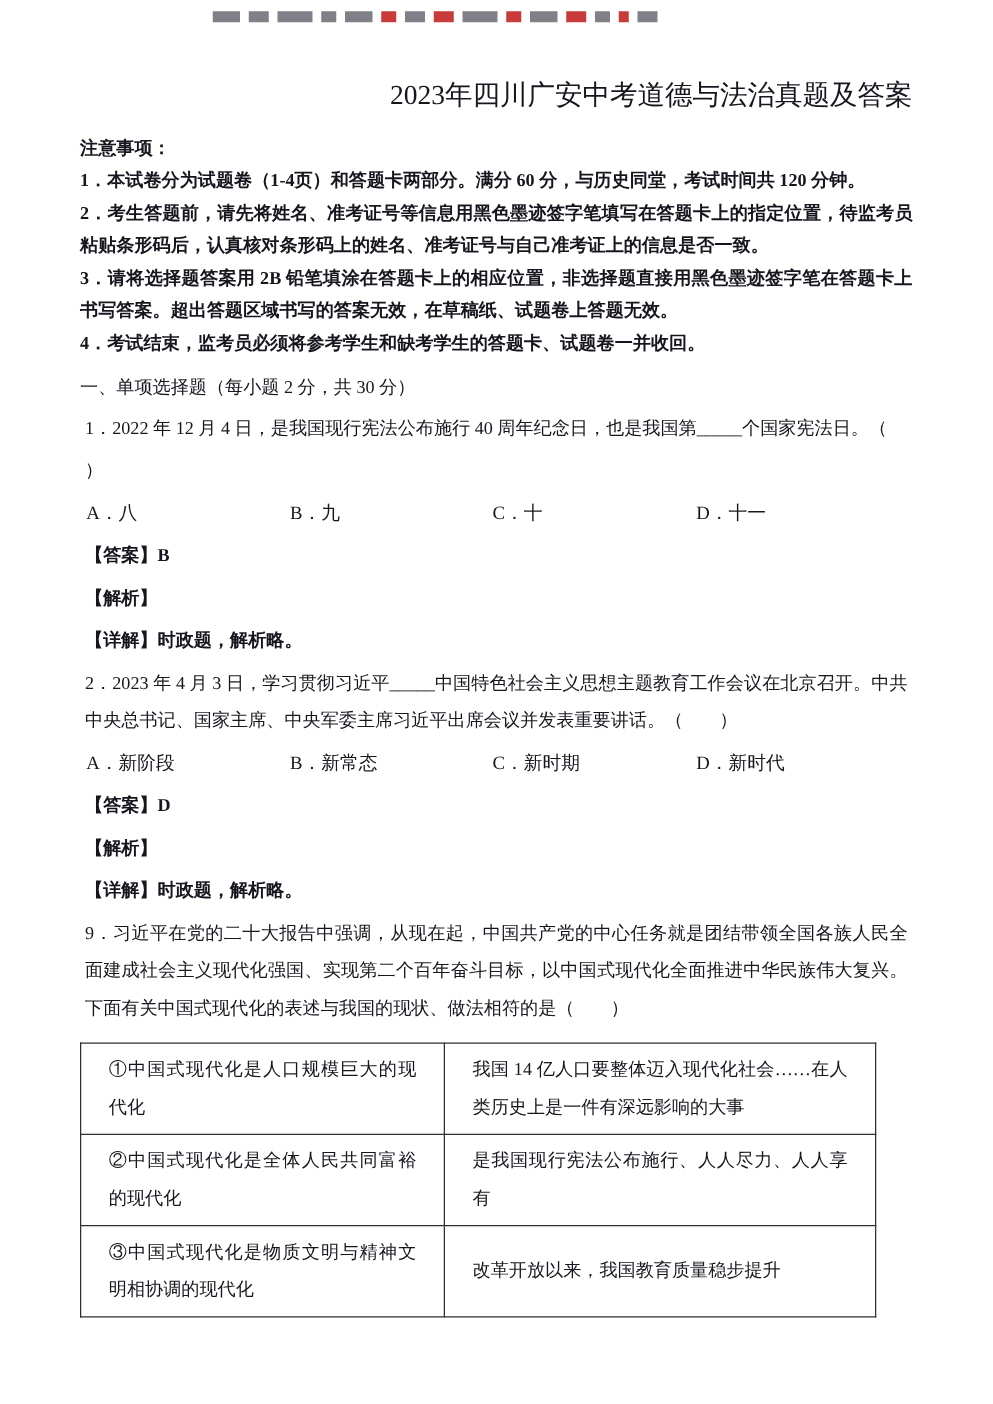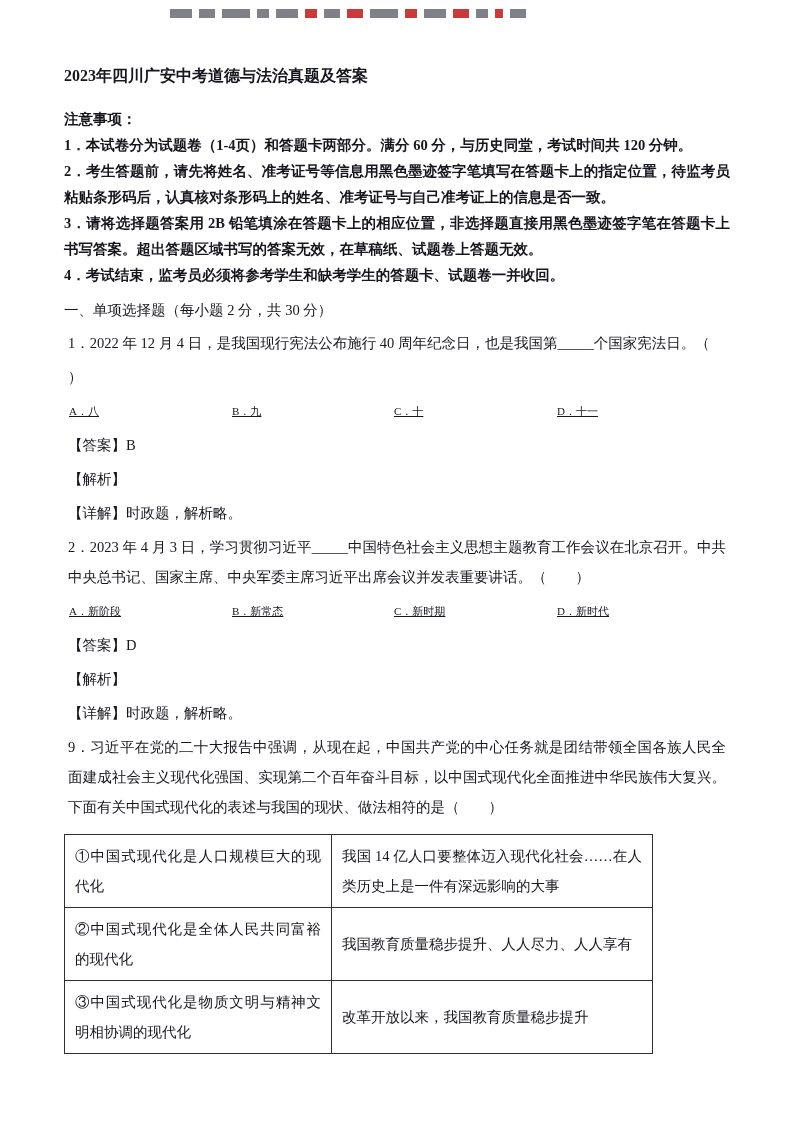--- a/index.html
+++ b/index.html
@@ -36,24 +36,24 @@
     opacity: 0.85;
   }
   .frag { height: 9px; display: inline-block; }
   .frag.g { background: #6b6b75; }
   .frag.r { background: #c01818; }
   .w8 { width: 8px; } .w12 { width: 12px; } .w16 { width: 16px; }
   .w22 { width: 22px; } .w28 { width: 28px; }
 
   .title {
     margin: 6px 0 16px 0;
-    font-size: 16px;
+    font-size: 22px;
     line-height: 28px;
-    font-weight: bold;
-    text-align: left;
+    font-weight: normal;
+    text-align: right;
   }
   .notice p {
     margin: 0;
     font-size: 14.5px;
     line-height: 26px;
     font-weight: bold;
     text-align: justify;
   }
   .section-heading {
     margin: 8px 0 0 0;
@@ -65,36 +65,35 @@
   .qblock p {
     margin: 4px;
     font-size: 14.5px;
     line-height: 30px;
     text-align: justify;
   }
   .options {
     display: grid;
     grid-template-columns: 163px 162px 163px auto;
     padding-left: 5px;
-    font-size: 11px;
+    font-size: 15px;
     line-height: 30px;
-    text-decoration: underline;
   }
-  .ans { font-weight: normal; }
+  .ans { font-weight: bold; }
   table.q3-table {
     border-collapse: collapse;
     width: 546px;
     margin-top: 12px;
     table-layout: fixed;
   }
   table.q3-table td {
     border: 1px solid #2e2e38;
     font-size: 14.5px;
     line-height: 30px;
-    padding: 6px 10px;
+    padding: 6px 22px;
     vertical-align: middle;
     text-align: justify;
   }
   td.c1 { width: 246px; }
   td.c2 { width: 300px; }
 </style>
 </head>
 <body>
 
 <div class="page">
@@ -159,21 +158,21 @@
   <div class="qblock">
     <p>9．习近平在党的二十大报告中强调，从现在起，中国共产党的中心任务就是团结带领全国各族人民全面建成社会主义现代化强国、实现第二个百年奋斗目标，以中国式现代化全面推进中华民族伟大复兴。下面有关中国式现代化的表述与我国的现状、做法相符的是（　　）</p>
     <table class="q3-table">
       <tbody>
         <tr>
           <td class="c1">①中国式现代化是人口规模巨大的现代化</td>
           <td class="c2">我国 14 亿人口要整体迈入现代化社会……在人类历史上是一件有深远影响的大事</td>
         </tr>
         <tr>
           <td class="c1">②中国式现代化是全体人民共同富裕的现代化</td>
-          <td class="c2">我国教育质量稳步提升、人人尽力、人人享有</td>
+          <td class="c2">是我国现行宪法公布施行、人人尽力、人人享有</td>
         </tr>
         <tr>
           <td class="c1">③中国式现代化是物质文明与精神文明相协调的现代化</td>
           <td class="c2">改革开放以来，我国教育质量稳步提升</td>
         </tr>
       </tbody>
     </table>
   </div>
 
 </div>

